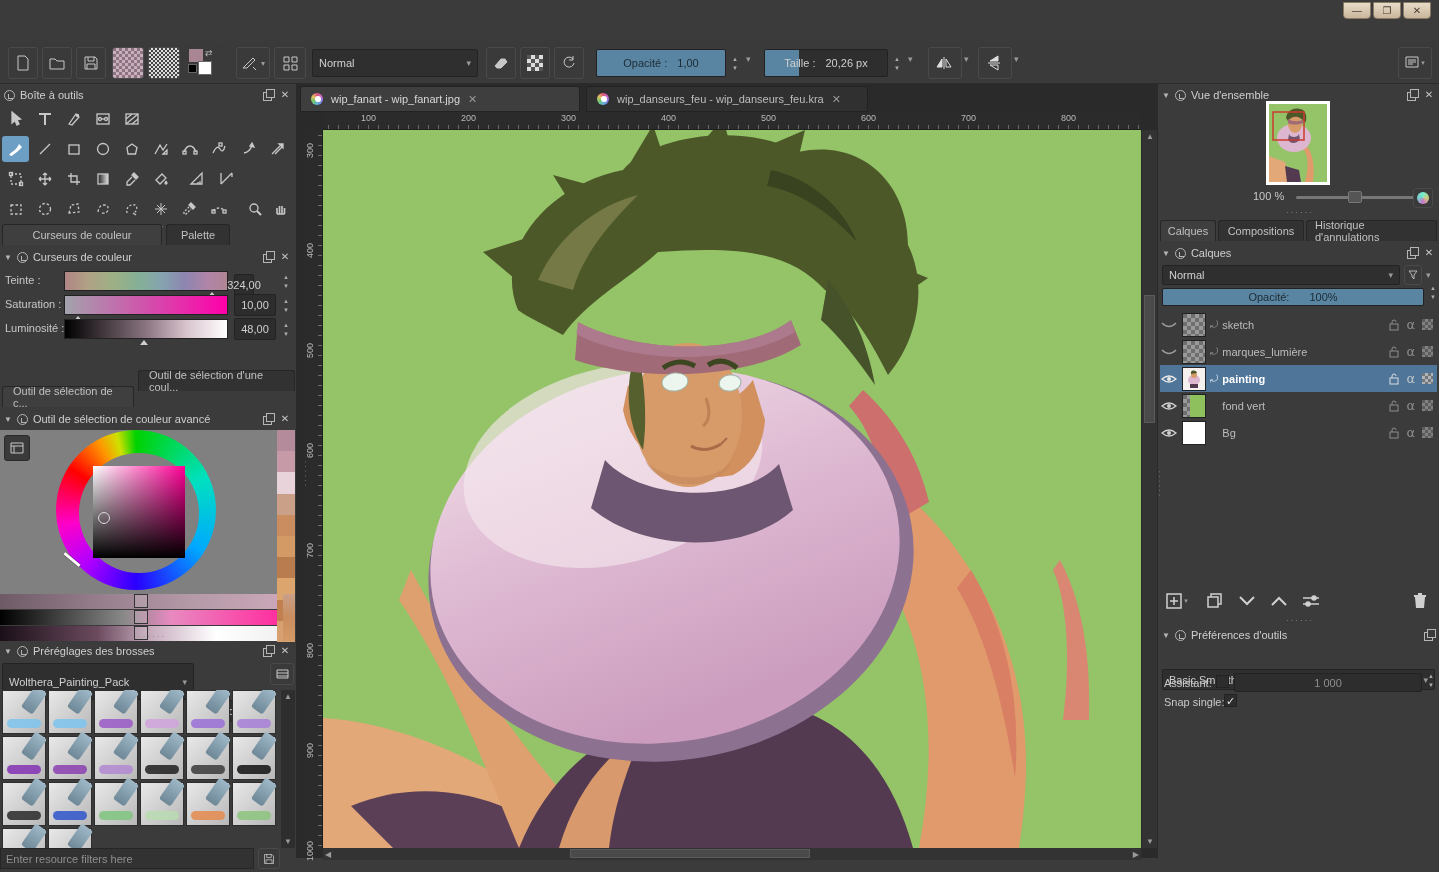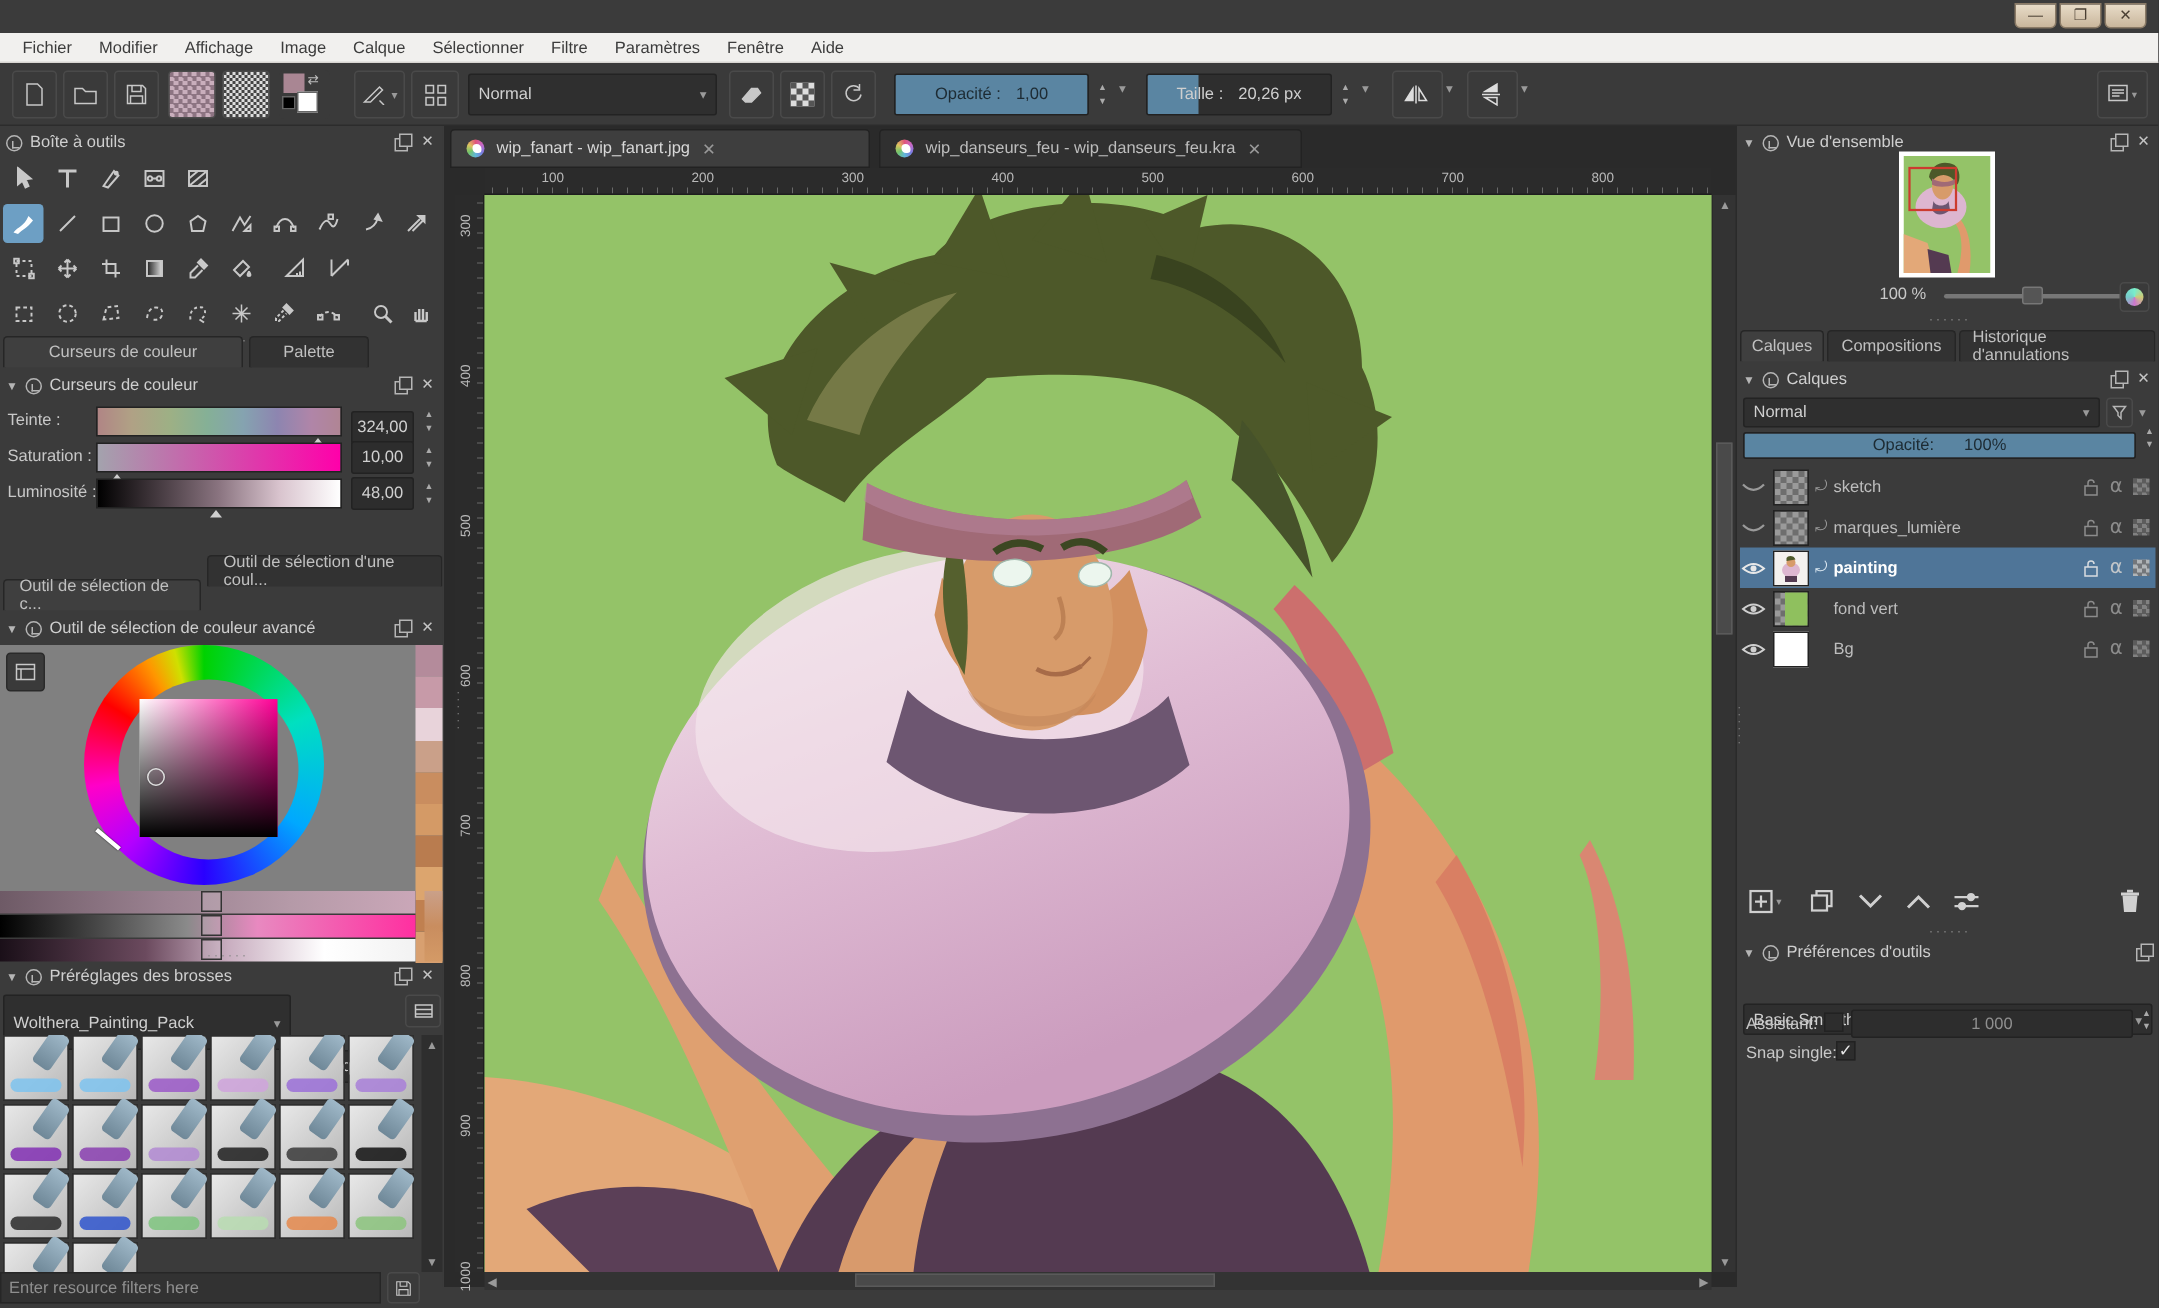--- a/index.html
+++ b/index.html
@@ -183,32 +183,20 @@
 <body>
 
 <div id="app">
 
   <div class="winbtns">
     <div class="winbtn">—</div>
     <div class="winbtn">❐</div>
     <div class="winbtn">✕</div>
   </div>
 
-  <div class="abs menubar">
-    <span class="menu-item">Fichier</span>
-    <span class="menu-item">Modifier</span>
-    <span class="menu-item">Affichage</span>
-    <span class="menu-item">Image</span>
-    <span class="menu-item">Calque</span>
-    <span class="menu-item">Sélectionner</span>
-    <span class="menu-item">Filtre</span>
-    <span class="menu-item">Paramètres</span>
-    <span class="menu-item">Fenêtre</span>
-    <span class="menu-item">Aide</span>
-  </div>
 
   <div class="abs toolbar">
     <div class="tbtn" style="left:8px;width:30px">
       <svg width="16" height="16" viewBox="0 0 16 16">
           <path d="M3 1 h7 l3 3 v11 h-10 z" stroke="#c8c8c8" fill="none"></path>
         </svg>
       </div>
     <div class="tbtn" style="left:42px;width:30px">
       <svg width="16" height="16" viewBox="0 0 16 16">
           <path d="M1 4 h5 l2 2 h7 v8 h-14 z" stroke="#c8c8c8" fill="none"></path>
@@ -508,36 +496,36 @@
     <div class="tool" style="left:267px;top:112px">
         <svg width="16" height="16" viewBox="0 0 16 16">
           <path d="M4 13 V7 M6.5 13 V5 M9 13 V5 M11.5 13 V7 M4 13 h7.5" stroke-width="1.6"></path>
         </svg>
       </div>
     <div class="dots" style="left:138px;top:138px">······</div>
 
     <div class="ltab on" style="left:2px;top:140px;width:160px">
         <span>Curseurs de couleur</span>
       </div>
-    <div class="ltab" style="left:166px;top:140px;width:80px">
+    <div class="ltab" style="left:166px;top:140px;width:64px">
         <span>Palette</span>
       </div>
 
     <div class="hdr" style="top:164px">
       <span class="tri">▼</span>
       <span class="circ"></span>
       <span>Curseurs de couleur</span>
       <span class="spacer"></span>
       <span class="mini-ic float-ic"></span>
       <span class="mini-ic close-ic">✕</span>
     </div>
     <span class="abs" style="left:5px;top:190px">Teinte :</span>
     <div class="cslider" style="left:64px;top:187px;width:164px;background:linear-gradient(90deg,#b08585,#b0a185 14%,#9db085 30%,#85b096 45%,#85a3b0 60%,#8d85b0 74%,#b085a8 88%,#b08594)"></div>
     <span class="cmark" style="left:208px;top:208px"></span>
-    <div class="valbox" style="left:234px;top:190px;width:42px">
+    <div class="valbox" style="left:234px;top:190px;width:20px">
         <span>324,00</span>
       </div>
     <div class="spin" style="left:279px;top:186px;height:22px">
         <span>▲</span>
         <span>▼</span>
       </div>
 
     <span class="abs" style="left:5px;top:214px">Saturation :</span>
     <div class="cslider" style="left:64px;top:211px;width:164px;background:linear-gradient(90deg,#a3a3ad,#ff00aa)"></div>
     <span class="cmark" style="left:74px;top:232px"></span>

